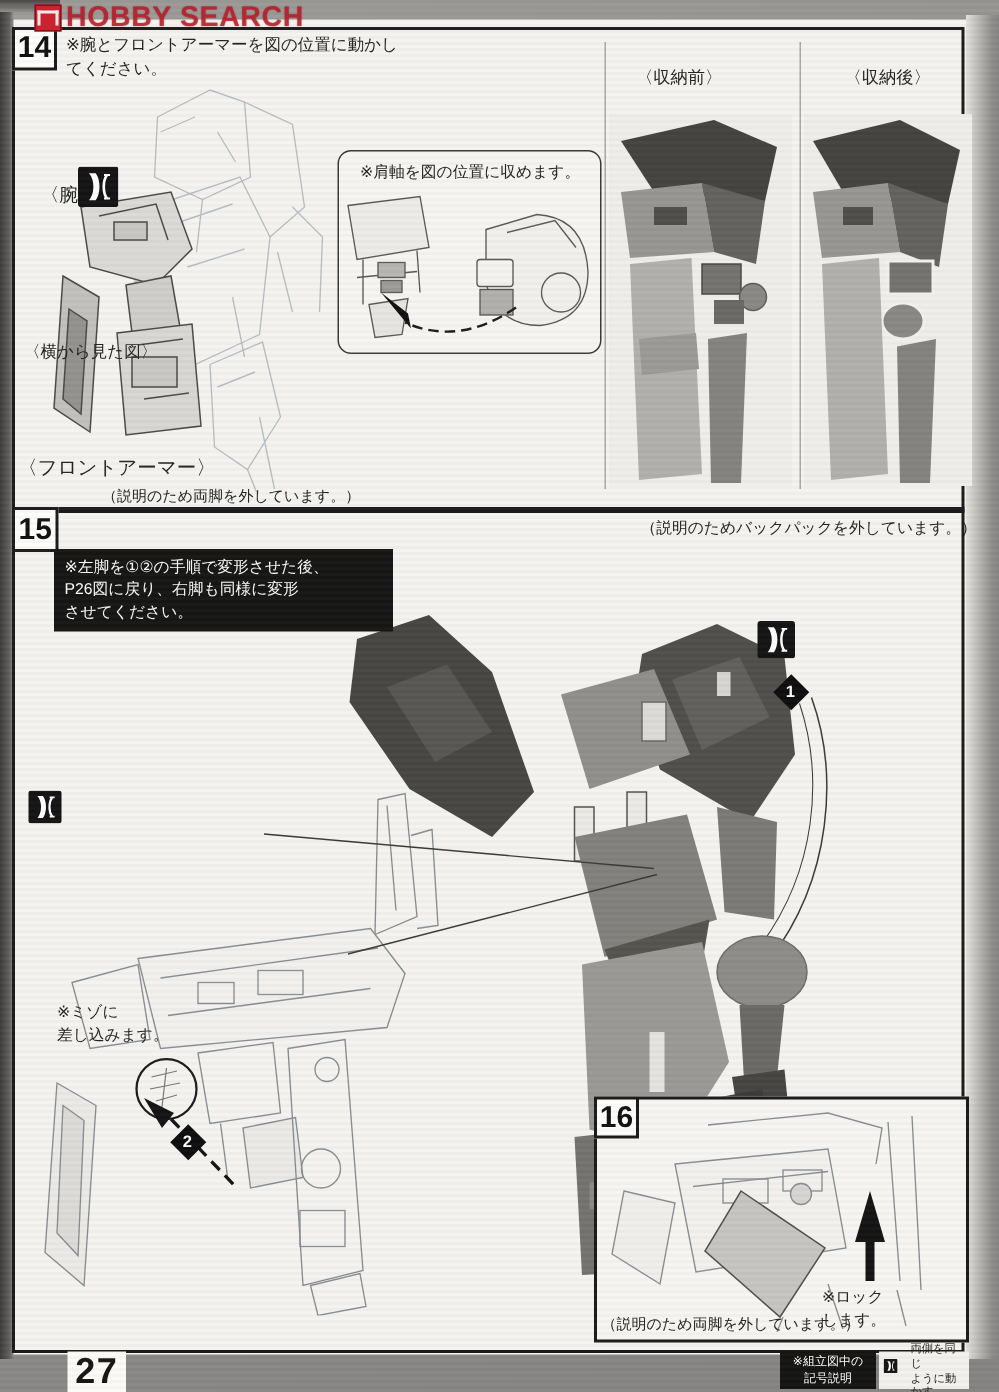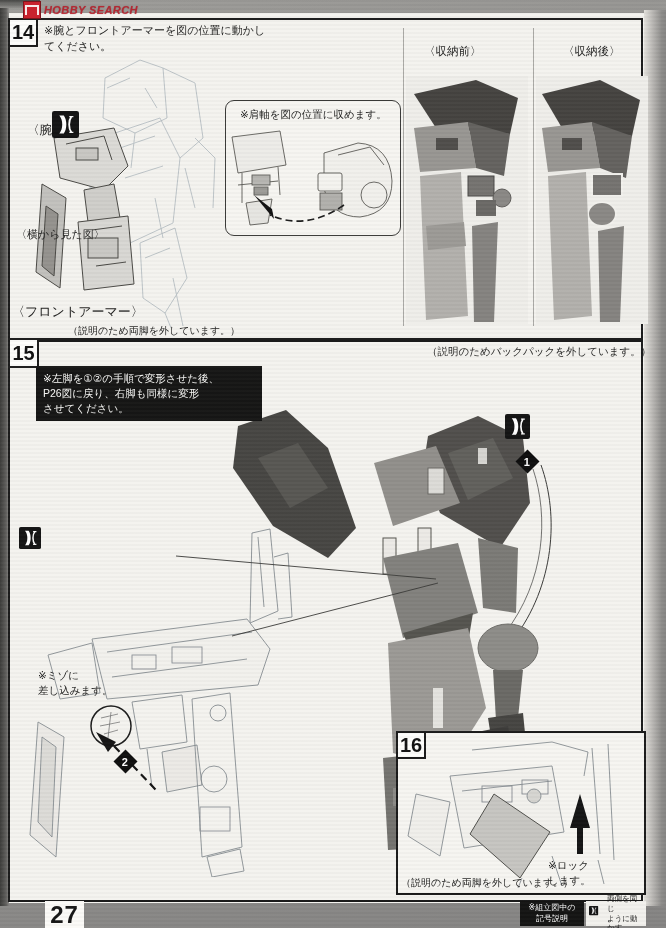--- a/index.html
+++ b/index.html
@@ -23,21 +23,21 @@
   .jp{position:absolute;color:#242423;z-index:5;white-space:nowrap;}
   .noteblack{position:absolute;background:#161615;color:#fafaf8;font-size:10.5px;line-height:1.42;padding:5px 7px;z-index:6;}
   .noteblack div{white-space:nowrap;}
   .diamond{position:absolute;width:17px;height:17px;background:#0e0e0e;transform:rotate(45deg);display:flex;align-items:center;justify-content:center;z-index:8;}
   .diamond span{transform:rotate(-45deg);color:#fff;font-size:11px;font-weight:bold;}
   .divider-v{position:absolute;width:1px;background:#aaa9a5;z-index:3;}
   .callout{position:absolute;border:1.5px solid #3a3a38;border-radius:9px;background:#f6f5f1;z-index:5;}
   .wm{position:absolute;left:23px;top:1px;display:flex;align-items:center;gap:3px;z-index:60;}
   .wm-logo{width:18px;height:18px;background:#c8232e;border:1px solid #7e151d;box-sizing:border-box;display:flex;align-items:center;justify-content:center;}
   .wm-logo i{display:block;width:10px;height:8px;border:2px solid #f7e9e9;border-bottom:none;}
-  .wm-text{font-size:11px;font-weight:bold;color:rgba(190,30,42,0.78);letter-spacing:0.4px;text-shadow:0 0 1px rgba(120,8,14,0.55);font-style:italic;}
+  .wm-text{font-size:19px;font-weight:bold;color:rgba(190,30,42,0.78);letter-spacing:0.4px;text-shadow:0 0 1px rgba(120,8,14,0.55);}
   .fold-icon{position:absolute;z-index:7;}
   .legend-black{position:absolute;background:#141413;color:#fff;font-size:8px;line-height:1.35;display:flex;flex-direction:column;align-items:center;justify-content:center;z-index:6;}
   .legend-white{position:absolute;background:#f2f1ed;display:flex;align-items:center;gap:3px;padding:2px 3px;box-sizing:border-box;z-index:6;}
   .legend-white .txt{font-size:7.5px;line-height:1.3;color:#1c1c1c;}
   svg{display:block;}
   .artsvg{position:absolute;z-index:4;}
   .pagebox27{position:absolute;background:#fbfaf7;display:flex;align-items:flex-start;justify-content:center;font-weight:bold;font-size:24px;color:#161616;z-index:6;letter-spacing:1px;}
 </style>
 </head>
 <body>

